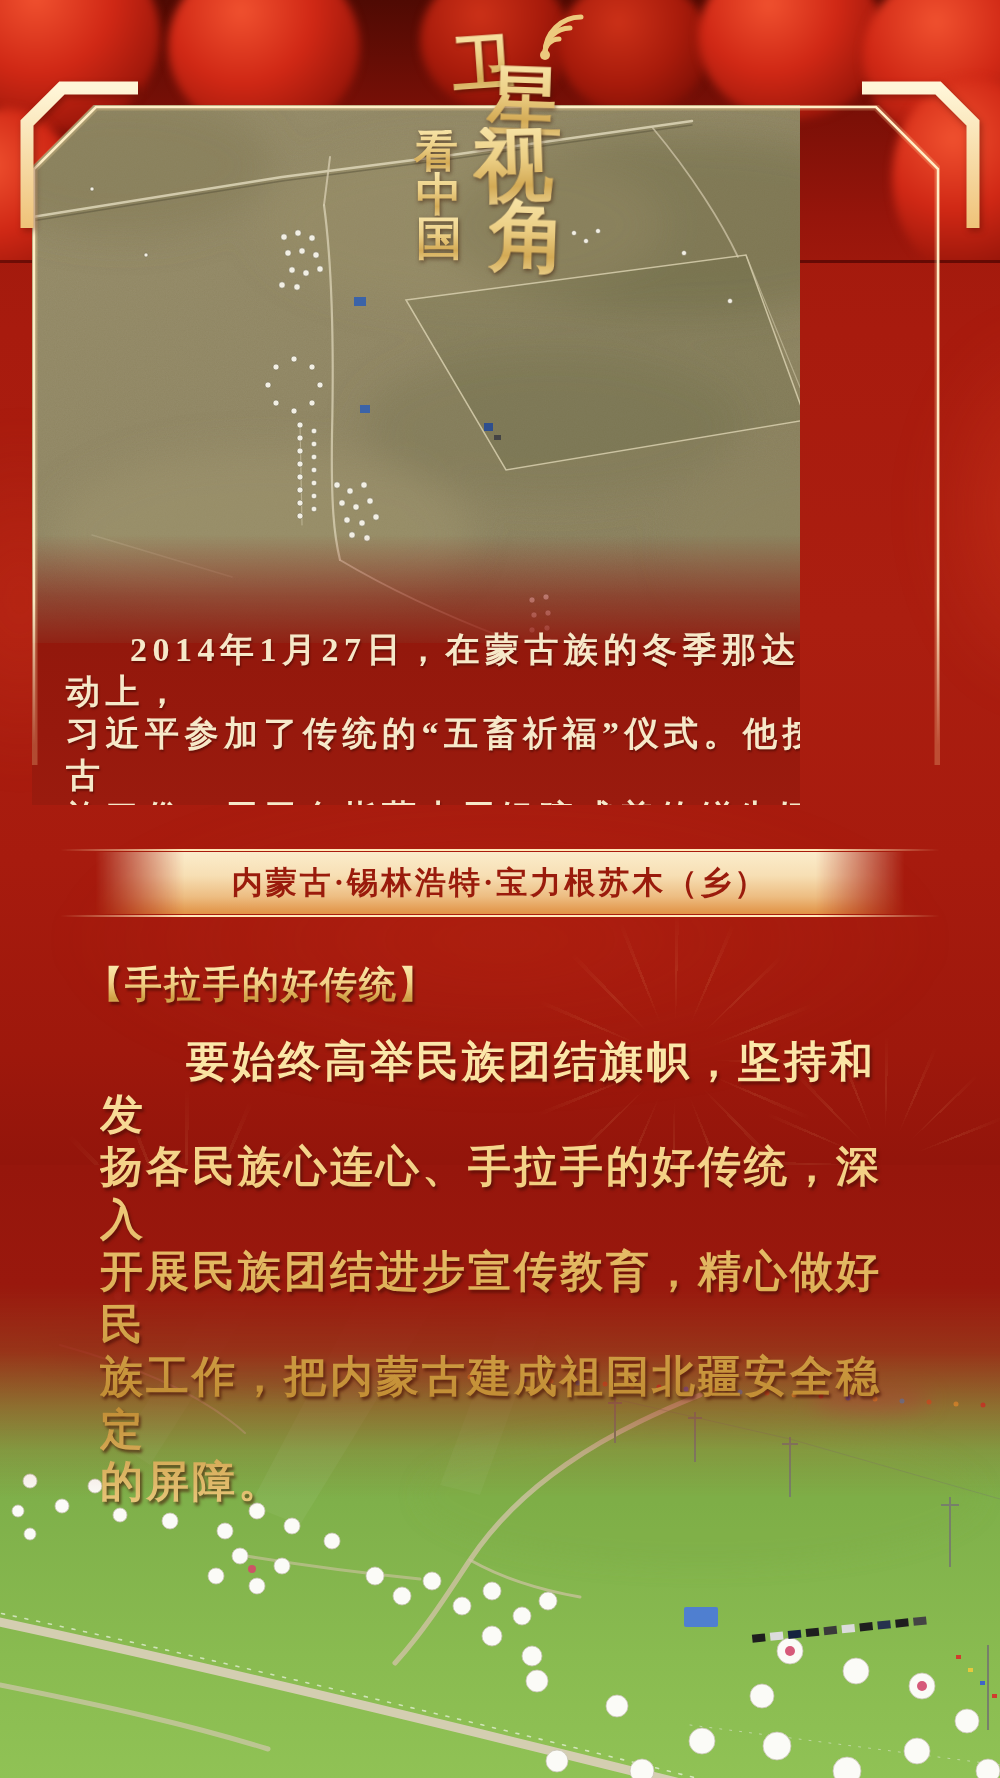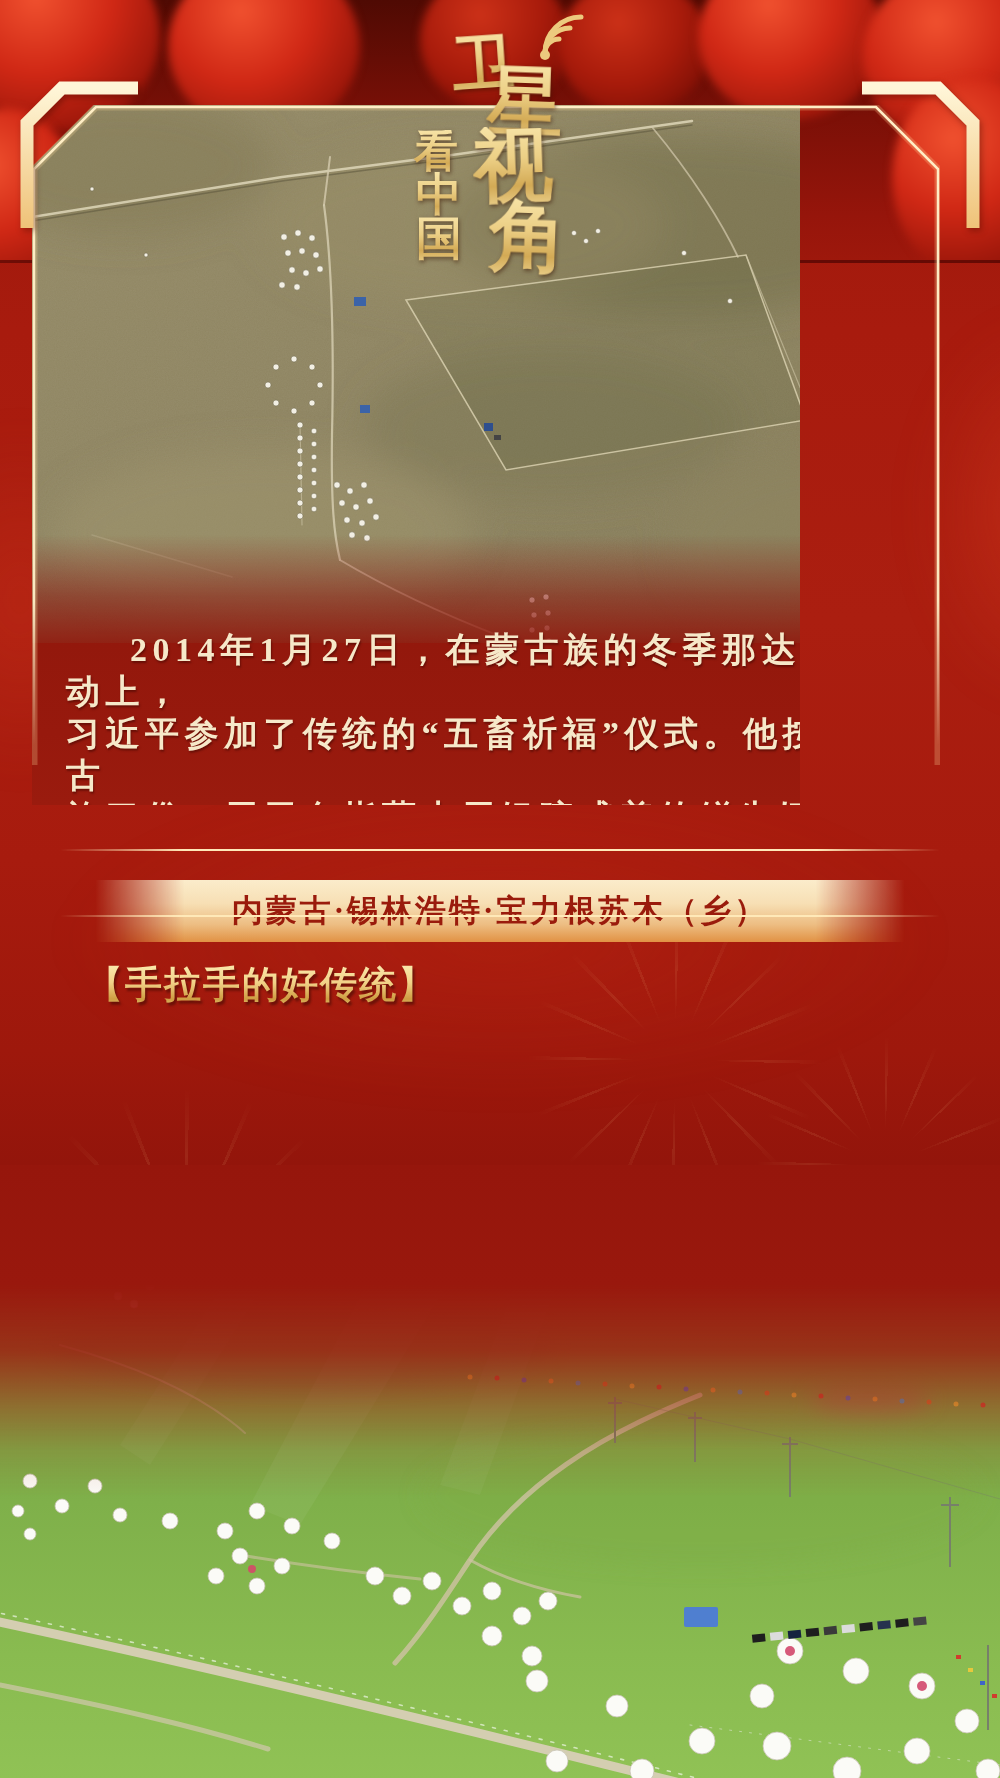--- a/index.html
+++ b/index.html
@@ -67,21 +67,21 @@
   
   .banner-line{position:absolute;left:60px;right:60px;height:2px;background:#ffe9b8;
     box-shadow:0 0 6px rgba(255,220,150,.8);
     -webkit-mask-image:linear-gradient(90deg,transparent 0,#000 14%,#000 86%,transparent 100%);
             mask-image:linear-gradient(90deg,transparent 0,#000 14%,#000 86%,transparent 100%);}
   .bl-top{top:849px;} .bl-bot{top:915px;}
   .banner{position:absolute;left:95px;right:95px;top:852px;height:62px;
     background:linear-gradient(180deg,#fbeccb 0%,#f7dfb4 38%,#edbd82 72%,#e19244 100%);
     -webkit-mask-image:linear-gradient(90deg,transparent 0,#000 11%,#000 89%,transparent 100%);
             mask-image:linear-gradient(90deg,transparent 0,#000 11%,#000 89%,transparent 100%);
-    display:flex;align-items:center;justify-content:center;margin-top:28px;}
+    display:flex;align-items:center;justify-content:center;}
   .banner-text{color:#9a1b0c;font-size:31px;font-weight:700;letter-spacing:3px;}
   
   .q-heading{position:absolute;left:86px;top:960px;font-size:37px;font-weight:900;letter-spacing:2px;
     color:transparent;background:linear-gradient(180deg,#fdeeb6 0%,#f2d288 45%,#cf9d42 78%,#eccf8a 100%);
     -webkit-background-clip:text;background-clip:text;
     filter:drop-shadow(2px 3px 1px rgba(70,12,4,.6));}
   .quote{position:absolute;left:100px;top:1036px;width:810px;font-size:43px;line-height:52.5px;
     font-weight:900;letter-spacing:3px;color:transparent;
     background:linear-gradient(180deg,#fce9ad 0%,#f3d084 30%,#dcae54 55%,#c08b32 78%,#eac87c 100%);
     -webkit-background-clip:text;background-clip:text;
@@ -436,14 +436,21 @@
     <span class="tchar t7">国</span>
   </div>
 
   <div class="banner-line bl-top"></div>
   <div class="banner">
     <span class="banner-text">内蒙古·锡林浩特·宝力根苏木（乡）</span>
   </div>
   <div class="banner-line bl-bot"></div>
 
   <div class="q-heading">【手拉手的好传统】</div>
+  <div class="quote">
+    <div class="ln0">要始终高举民族团结旗帜，坚持和发</div>
+    <div>扬各民族心连心、手拉手的好传统，深入</div>
+    <div>开展民族团结进步宣传教育，精心做好民</div>
+    <div>族工作，把内蒙古建成祖国北疆安全稳定</div>
+    <div>的屏障。</div>
+  </div>
 
 </div>
 
 </body></html>

